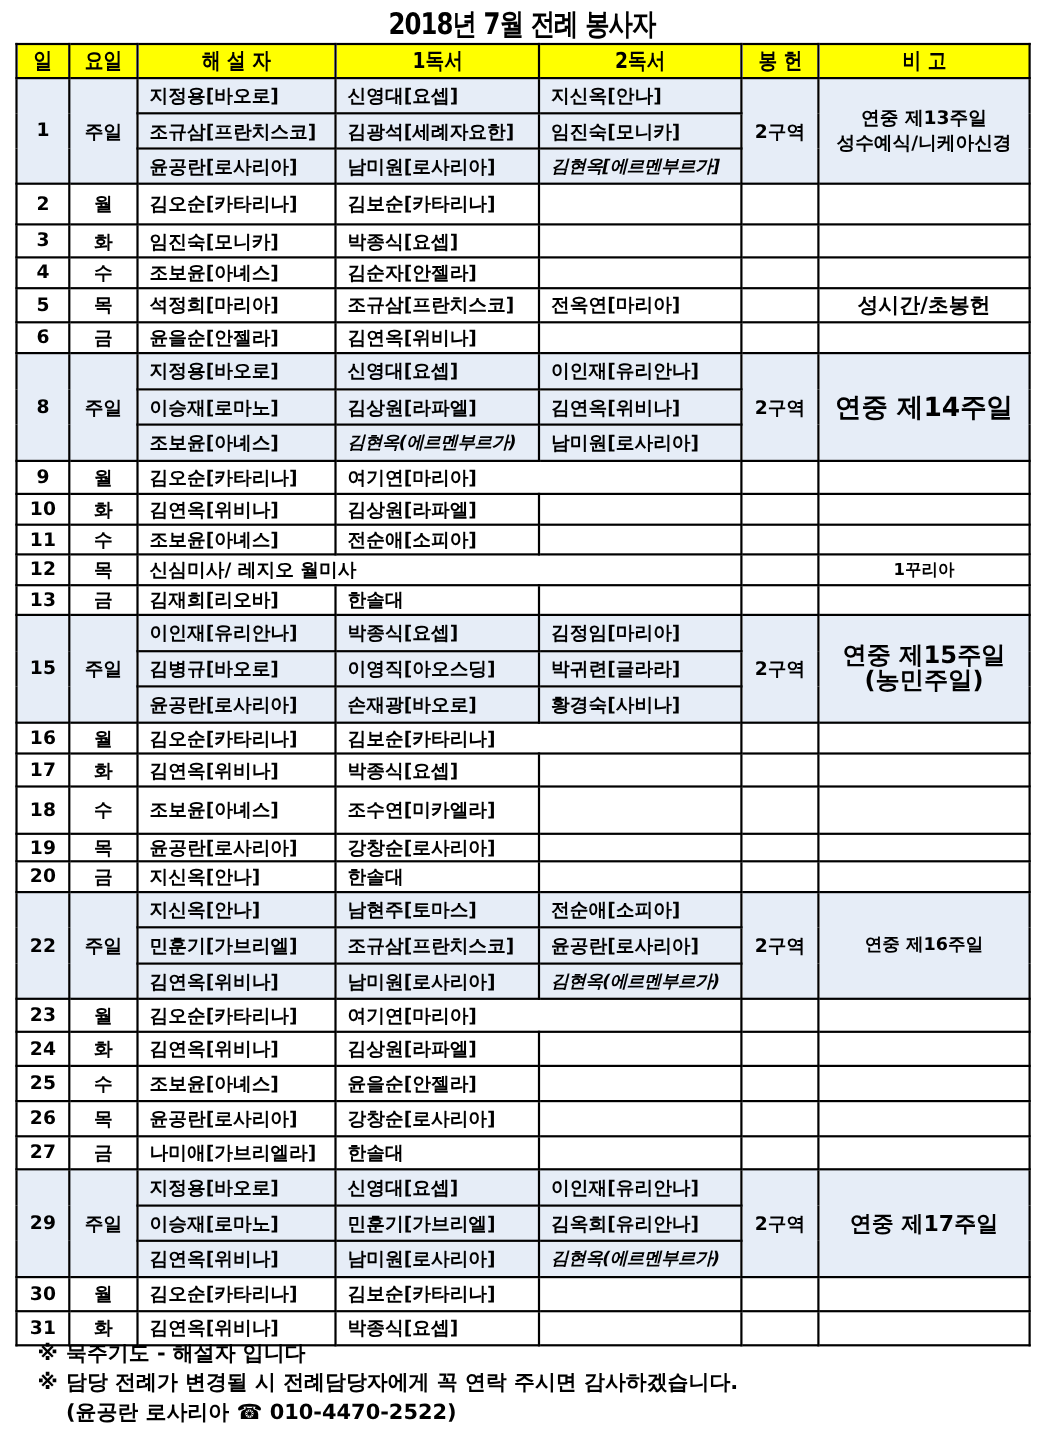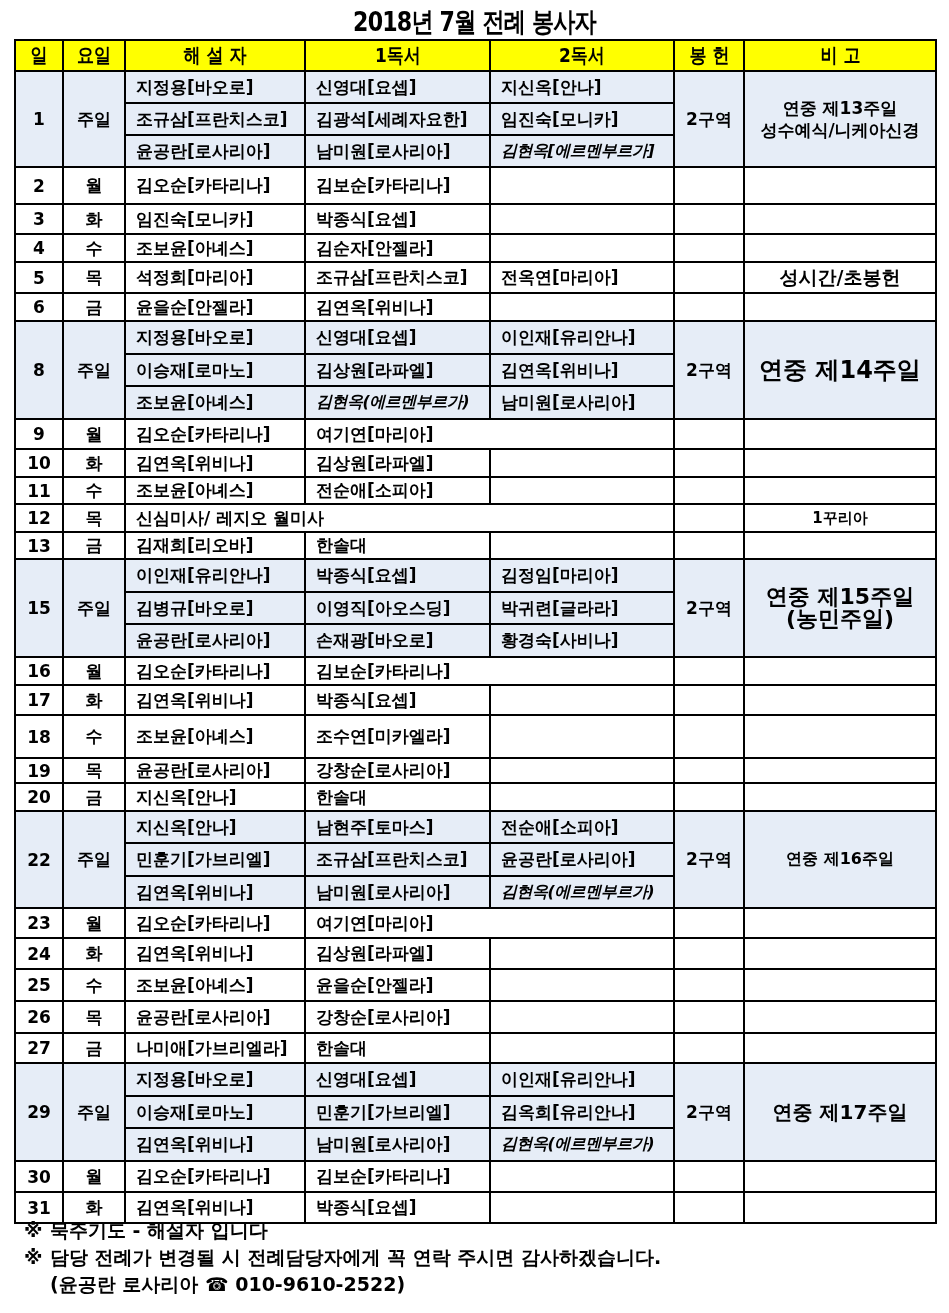--- a/index.html
+++ b/index.html
@@ -7,21 +7,21 @@
   .title { position: absolute; left: 0; top: 4px; width: 949px; text-align: center; font-size: 27px; font-weight: bold; letter-spacing: -1px; transform: scaleX(0.82); transform-origin: center; }
   table.sched { position: absolute; left: 14px; top: 39px; border-collapse: collapse; table-layout: fixed; width: 921px; }
   table.sched td, table.sched th { border: 2.5px solid #000; padding: 0; font-size: 17px; font-weight: bold; white-space: nowrap; overflow: hidden; }
   table.sched th { background: #ffff00; height: 29px; font-size: 20px; text-align: center; }
   table.sched th span.sq { display: inline-block; transform: scaleX(0.85); }
   td.c { text-align: center; }
   td.l { text-align: left; padding-left: 10px !important; }
   tr.sun td { background: #e6edf7; }
   td.small { font-size: 16px !important; letter-spacing: -0.5px; font-style: italic; }
   td.note2 { line-height: 22px; white-space: normal !important; }
-  .notes { position: absolute; left: 24px; top: 1217px; font-size: 19px; font-weight: bold; line-height: 27px; }
+  .notes { position: absolute; left: 34px; top: 1217px; font-size: 19px; font-weight: bold; line-height: 27px; }
   .notes .line { white-space: nowrap; }
   .notes .star { display: inline-block; width: 26px; }
   .notes .indent { padding-left: 26px; }
 </style>
 </head>
 <body>
 
 <div class="title">2018년 7월 전례 봉사자</div>
 
 <table class="sched">
@@ -370,14 +370,14 @@
   </tbody>
 </table>
 
 <div class="notes">
   <div class="line">
     <span class="star">※</span><span>묵주기도 - 해설자 입니다</span>
   </div>
   <div class="line">
     <span class="star">※</span><span>담당 전례가 변경될 시 전례담당자에게 꼭 연락 주시면 감사하겠습니다.</span>
   </div>
-  <div class="line indent">(윤공란 로사리아 ☎ 010-9610-2522)</div>
+  <div class="line indent">(윤공란 로사리아 ☎ 010-4470-2522)</div>
 </div>
 
 </body></html>

